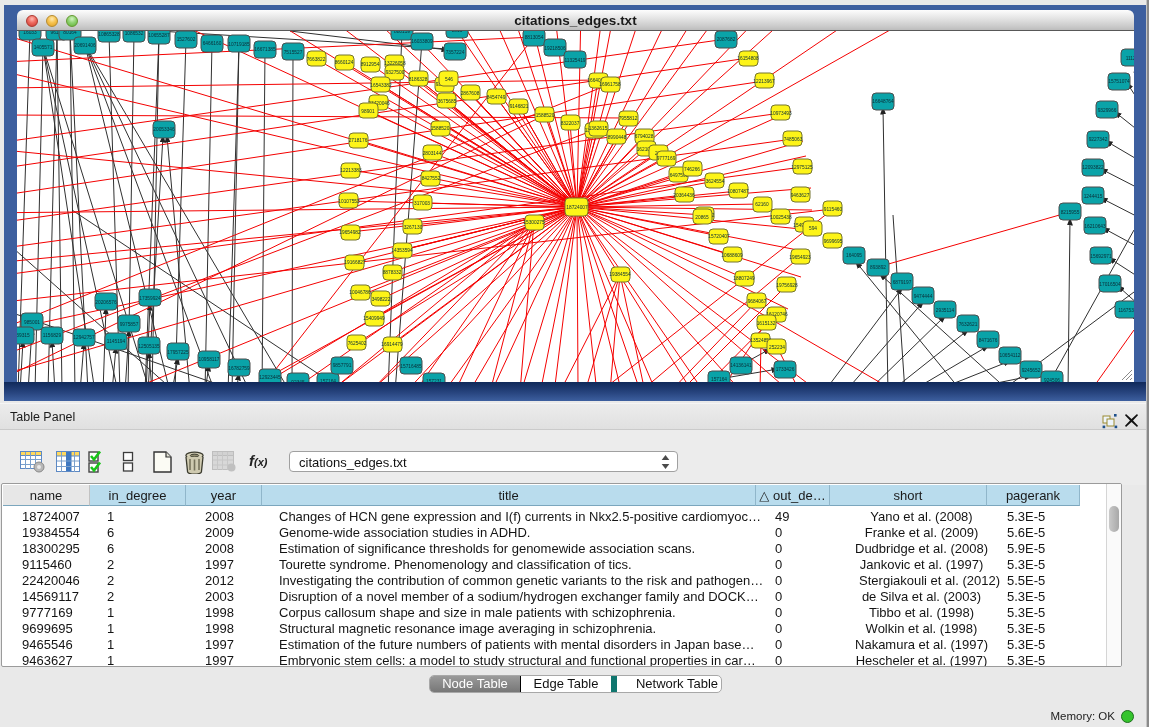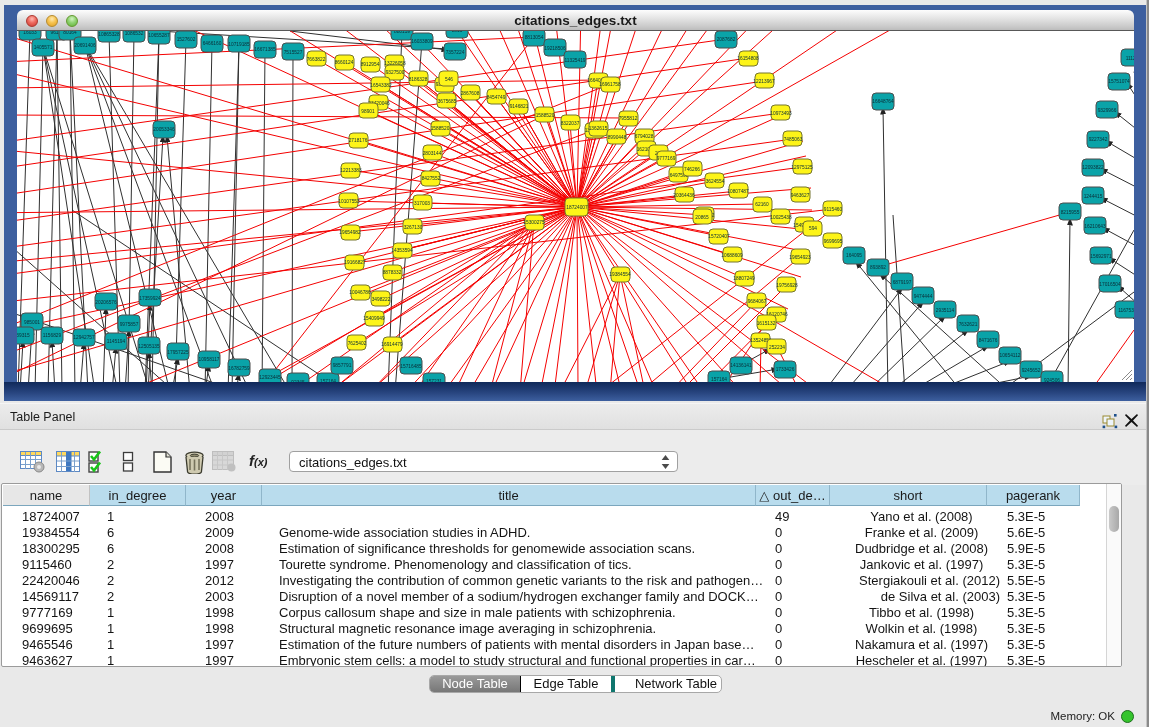--- a/index.html
+++ b/index.html
@@ -931,20 +931,21 @@
  </div>
 </div>
 <div class="abs" style="left:15px;top:483px;width:1121px;height:184px;pointer-events:none">
 </div>
 <div class="abs" style="left:15px;top:484px;width:1104px;height:182px;overflow:hidden">
     <div class="abs" id="rowwrap" style="left:-15px;top:-484px;width:1149px;height:727px">
 <div class="trow" style="top:509px">
 <span style="left:22px">18724007</span>
         <span style="left:107px">1</span>
 <span style="left:205px">2008</span>
+        <span style="left:279px;width:486px" class="clip">Changes of HCN gene expression and I(f) currents in Nkx2.5‑positive cardiomyoc…</span>
 <span style="left:775px">49</span>
         <span style="left:843px;width:157px;text-align:center" class="clip">Yano et al. (2008)</span>
 <span style="left:1007px">5.3E‑5</span>
       </div>
 <div class="trow" style="top:525px">
 <span style="left:22px">19384554</span>
         <span style="left:107px">6</span>
 <span style="left:205px">2009</span>
         <span style="left:279px;width:486px" class="clip">Genome‑wide association studies in ADHD.</span>
 <span style="left:775px">0</span>
@@ -977,21 +978,21 @@
 <span style="left:775px">0</span>
         <span style="left:843px;width:157px;text-align:right" class="clip">Stergiakouli et al. (2012)</span>
 <span style="left:1007px">5.5E‑5</span>
       </div>
 <div class="trow" style="top:589px">
 <span style="left:22px">14569117</span>
         <span style="left:107px">2</span>
 <span style="left:205px">2003</span>
         <span style="left:279px;width:486px" class="clip">Disruption of a novel member of a sodium/hydrogen exchanger family and DOCK…</span>
 <span style="left:775px">0</span>
-        <span style="left:843px;width:157px;text-align:right" class="clip">de Silva et al. (2003)</span>
+        <span style="left:843px;width:157px;text-align:center" class="clip">de Silva et al. (2003)</span>
 <span style="left:1007px">5.3E‑5</span>
       </div>
 <div class="trow" style="top:605px">
 <span style="left:22px">9777169</span>
         <span style="left:107px">1</span>
 <span style="left:205px">1998</span>
         <span style="left:279px;width:486px" class="clip">Corpus callosum shape and size in male patients with schizophrenia.</span>
 <span style="left:775px">0</span>
         <span style="left:843px;width:157px;text-align:center" class="clip">Tibbo et al. (1998)</span>
 <span style="left:1007px">5.3E‑5</span>
@@ -1021,16 +1022,16 @@
         <span style="left:279px;width:486px" class="clip">Embryonic stem cells: a model to study structural and functional properties in car…</span>
 <span style="left:775px">0</span>
         <span style="left:843px;width:157px;text-align:center" class="clip">Hescheler et al. (1997)</span>
 <span style="left:1007px">5.3E‑5</span>
       </div>
 </div>
   </div>
 <div id="tabs" class="abs">
  <div class="seg" style="left:0;top:0;width:90px;background:linear-gradient(#9a9a9a,#777);color:#fff;border-radius:4px 0 0 4px">Node Table</div>
  <div class="seg" style="left:90px;width:91px;border-left:1px solid #000000;box-sizing:border-box">Edge Table</div>
- <div class="seg" style="left:181px;width:126px;border-left:4px solid #0f766e;box-sizing:border-box">Network Table</div>
+ <div class="seg" style="left:181px;width:126px;border-left:6px solid #0f766e;box-sizing:border-box">Network Table</div>
 </div>
 <div id="memtxt" class="abs">Memory: OK</div>
 <div id="memdot" class="abs"></div>
 <div id="rightstrip" class="abs"></div>
 </body></html>

